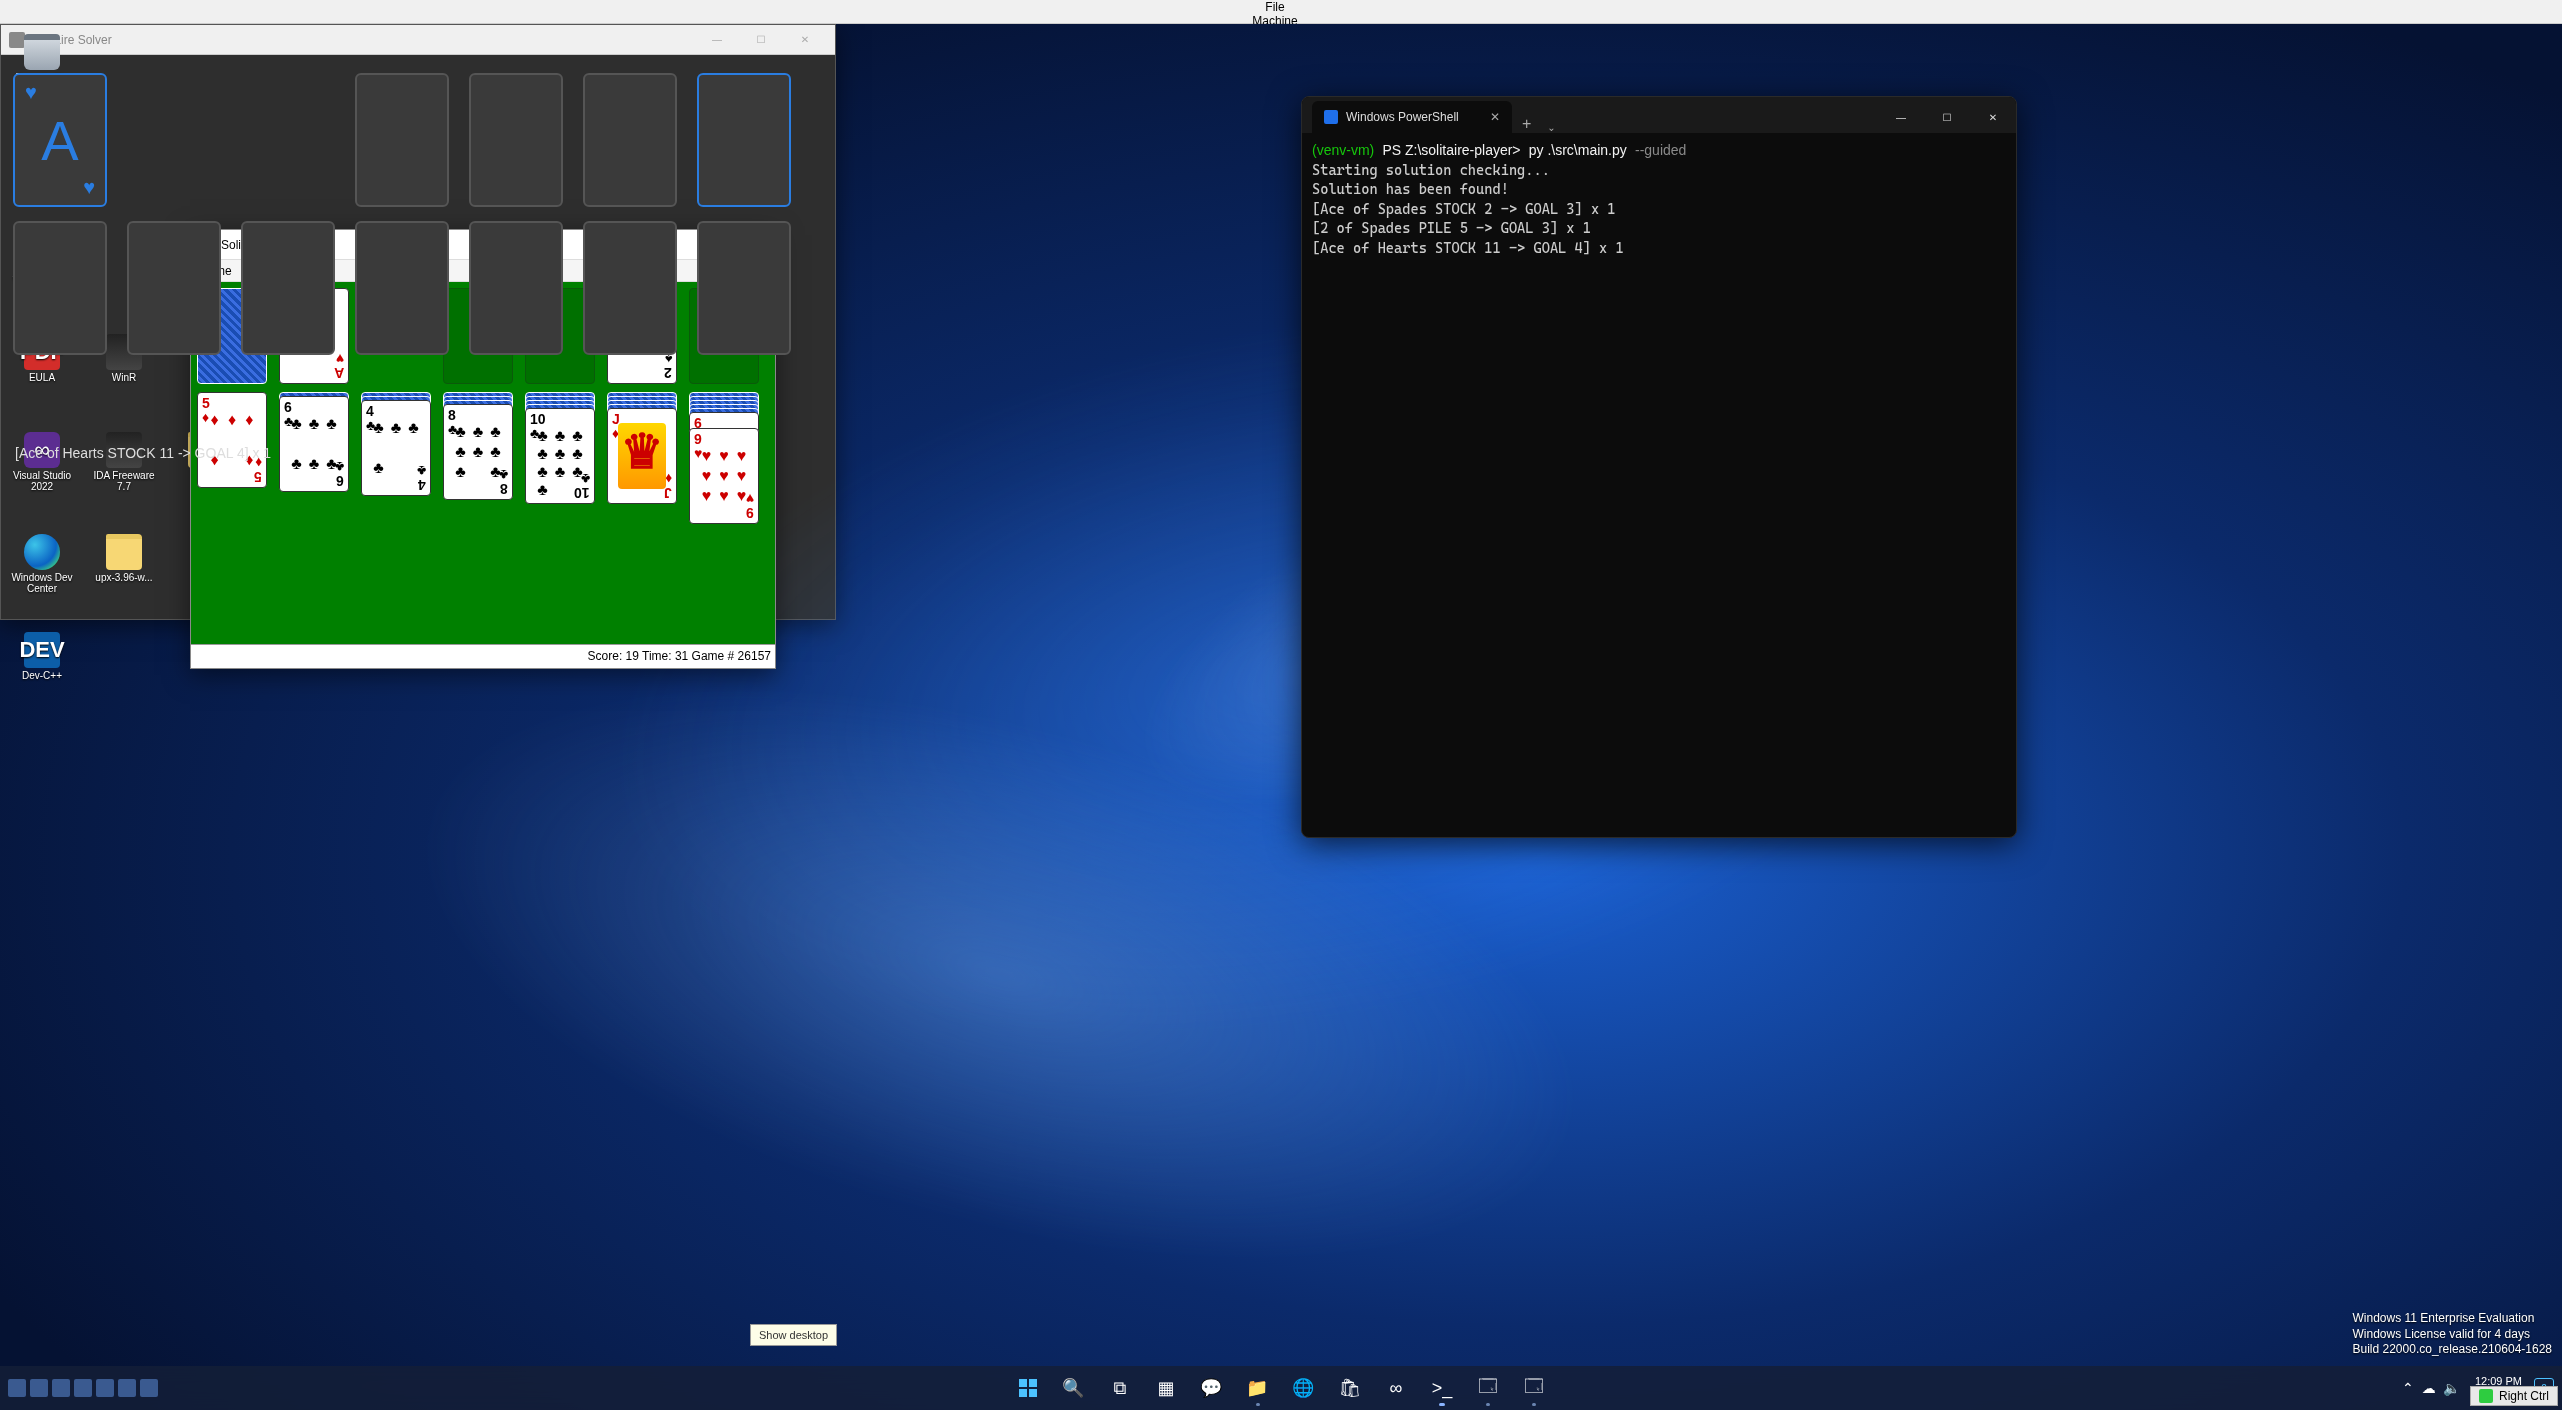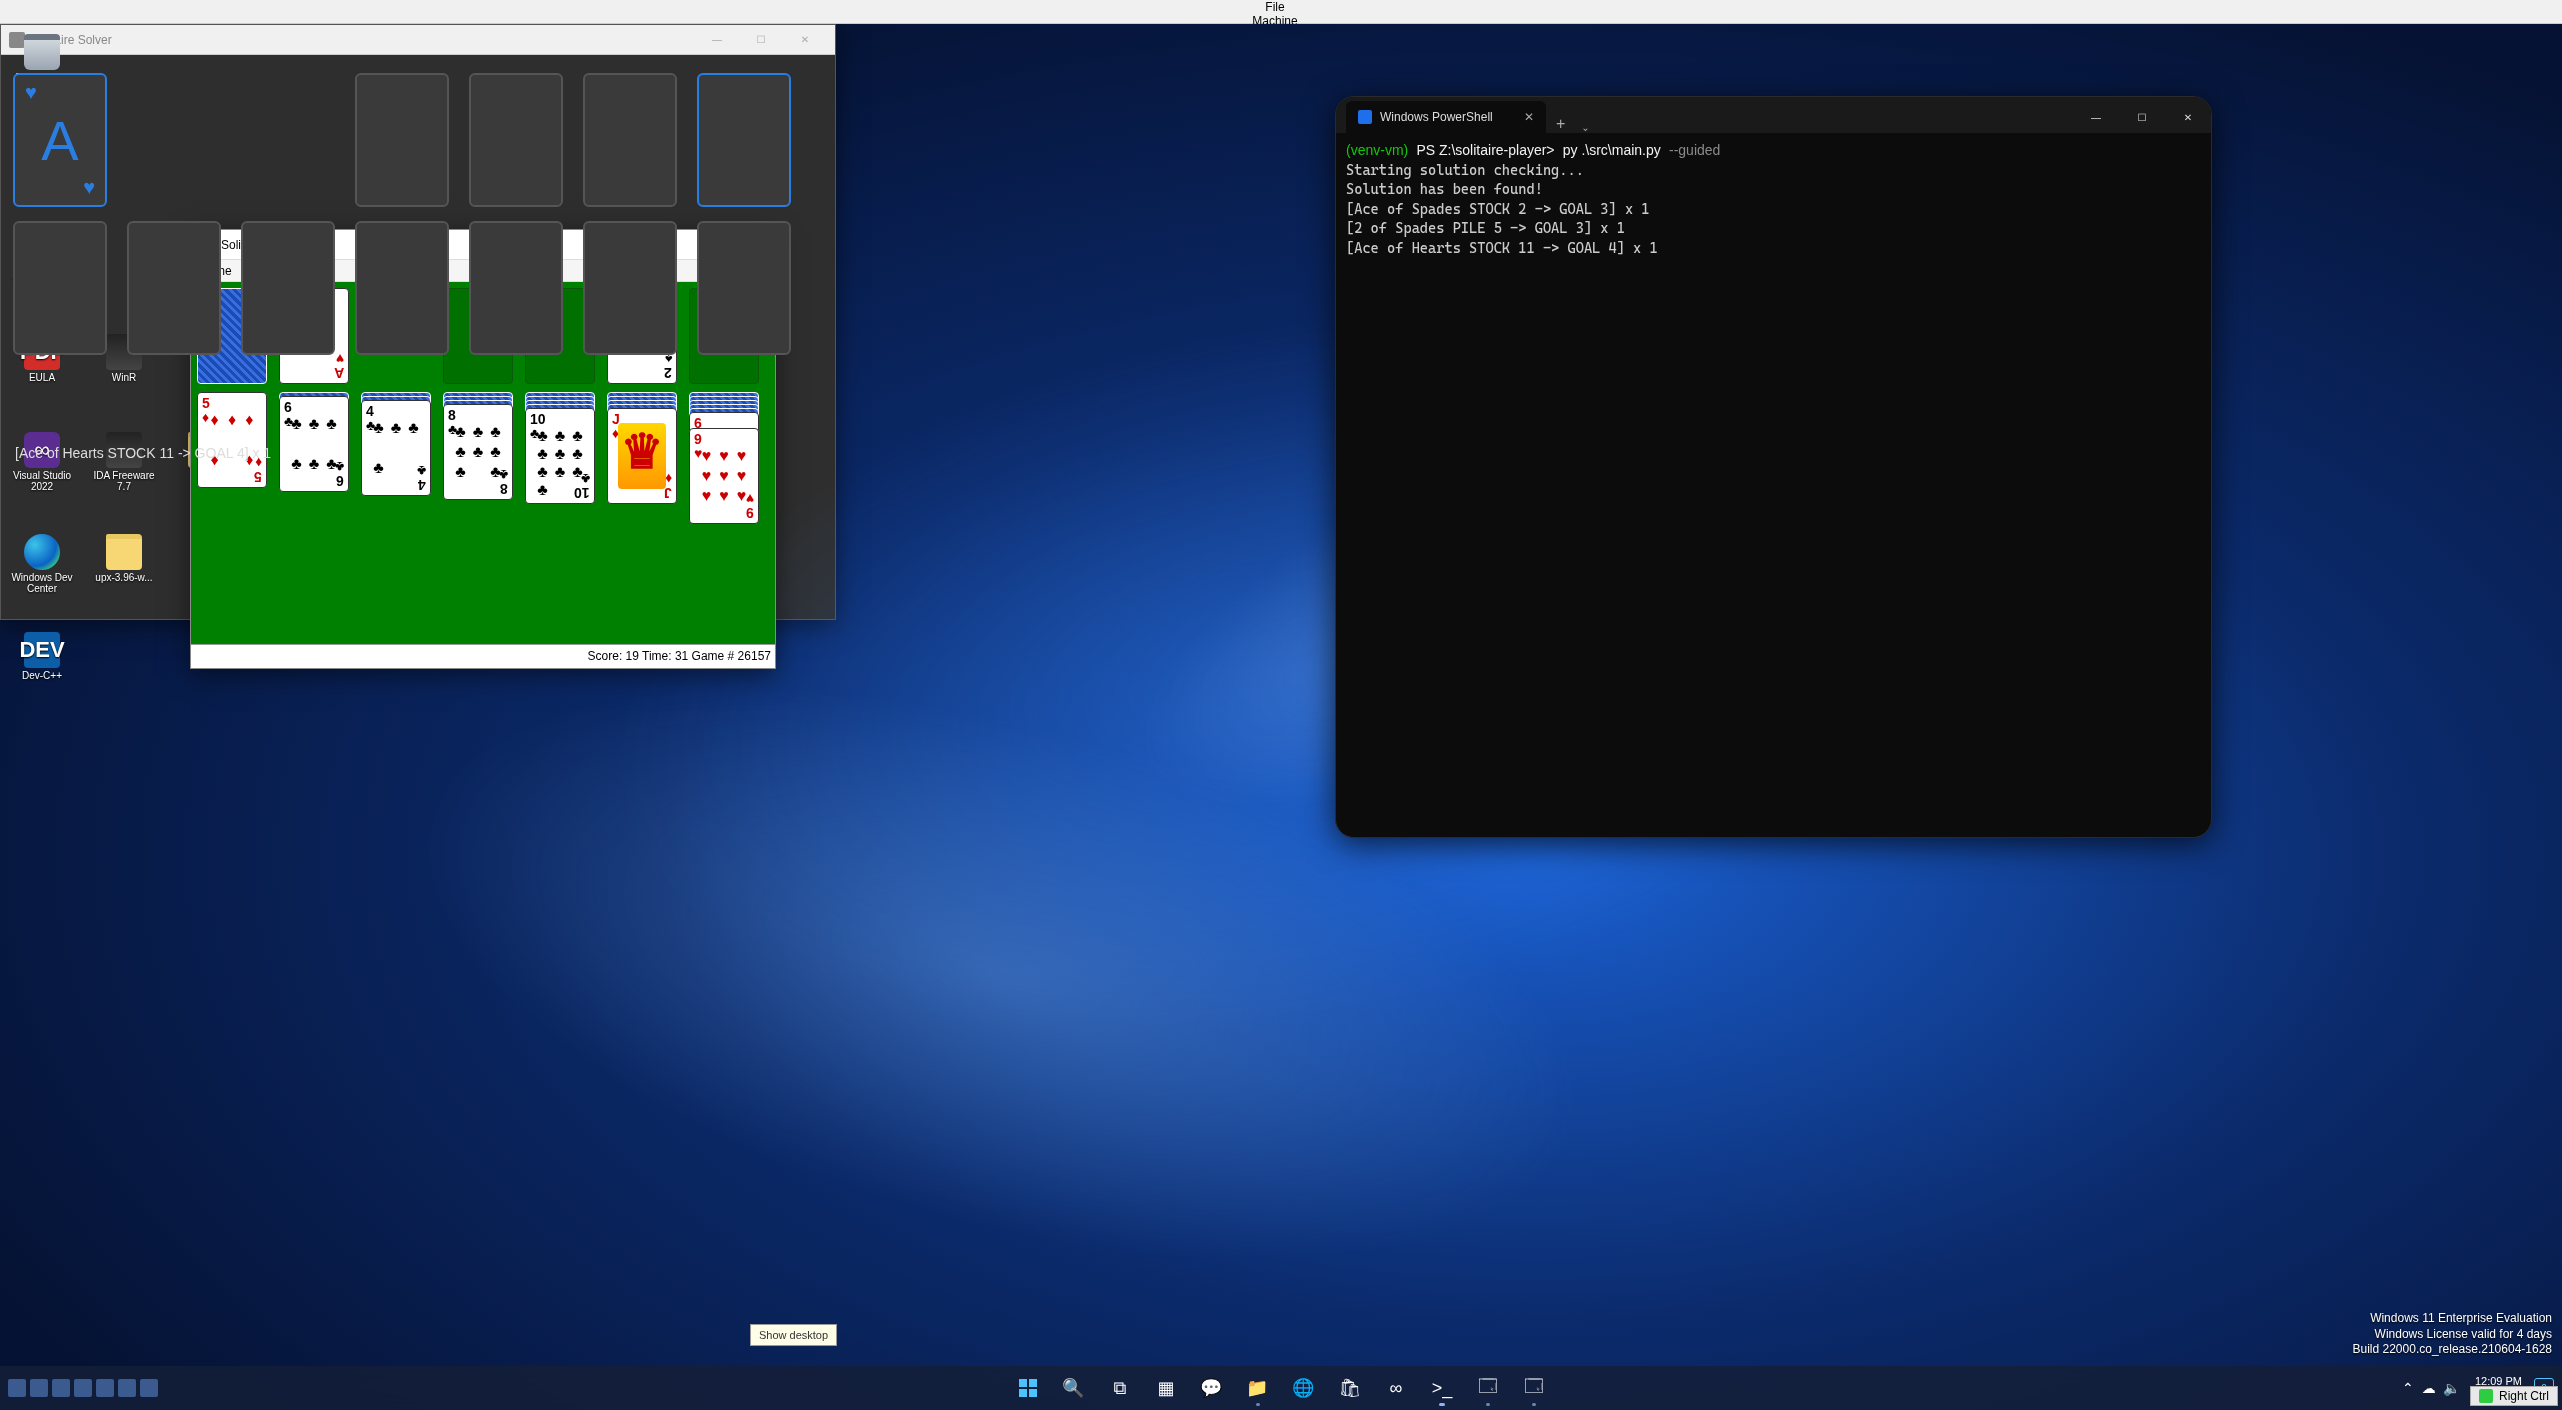--- a/index.html
+++ b/index.html
@@ -71,37 +71,37 @@
 .sslot.hl { border-color: #2a7de1; }
 .scard { width: 94px; height: 134px; border: 2px solid #2a7de1; border-radius: 6px; background: #3a3a3a; position: relative; }
 .scard .srank { position: absolute; top: 50%; left: 50%; transform: translate(-50%, -50%); font-size: 56px; color: #2a7de1; font-weight: 400; }
 .scard .ssuit1 { position: absolute; top: 6px; left: 10px; color: #2a7de1; font-size: 20px; }
 .scard .ssuit2 { position: absolute; bottom: 6px; right: 10px; color: #2a7de1; font-size: 20px; }
 .solver-msg { position: absolute; left: 14px; top: 390px; color: #ddd; font-size: 14px; }
 .solver-buttons { position: absolute; bottom: 18px; left: 0; right: 0; display: flex; justify-content: center; gap: 110px; }
 .sbtn { width: 130px; height: 30px; border: 1px solid #666; background: #4a4a4a; color: #e8e8e8; font-size: 13px; display: flex; align-items: center; justify-content: center; cursor: default; }
 
 
-.term-window { position: absolute; left: 1335px; top: 72px; width: 877px; height: 742px; background: #0c0c0c; border: 1px solid #2a2a2a; box-shadow: 0 6px 32px rgba(0,0,0,.7); border-radius: 19px; overflow: hidden; }
+.term-window { position: absolute; left: 1301px; top: 72px; width: 716px; height: 742px; background: #0c0c0c; border: 1px solid #2a2a2a; box-shadow: 0 6px 32px rgba(0,0,0,.7); border-radius: 8px; overflow: hidden; }
 .term-tabs { height: 36px; display: flex; align-items: flex-end; padding-left: 10px; background: #1a1a1a; }
 .term-tab { height: 32px; background: #0c0c0c; border-radius: 6px 6px 0 0; display: flex; align-items: center; padding: 0 12px; color: #ddd; font-size: 12px; min-width: 200px; }
 .term-tab .ticon { width: 14px; height: 14px; background: #1f6feb; border-radius: 2px; margin-right: 8px; }
 .term-tab .tclose { margin-left: auto; padding-left: 10px; color: #aaa; font-size: 12px; }
 .term-newtab { color: #aaa; font-size: 16px; padding: 0 10px; }
 .term-chev { color: #aaa; font-size: 10px; padding: 0 6px; }
 .term-winbtns { margin-left: auto; display: flex; }
 .term-winbtn { width: 46px; height: 32px; display: flex; align-items: center; justify-content: center; color: #ddd; font-size: 10px; }
 .term-body { padding: 8px 10px; font-family: "Cascadia Mono", Consolas, monospace; font-size: 14px; color: #cccccc; white-space: pre; line-height: 1.4; }
 .term-body .venv { color: #16c60c; }
 .term-body .path { color: #f2f2f2; }
 .term-body .cmd { color: #f2f2f2; }
 .term-body .arg { color: #8a8a8a; }
 
 
-.watermark { position: absolute; right: 10px; bottom: 52px; text-align: right; color: #fff; font-size: 12px; line-height: 1.3; text-shadow: 0 1px 2px #000; margin-top: 36px; }
+.watermark { position: absolute; right: 10px; bottom: 52px; text-align: left; color: #fff; font-size: 12px; line-height: 1.3; text-shadow: 0 1px 2px #000; margin-top: 36px; }
 
 
 .tooltip { position: absolute; left: 750px; bottom: 64px; background: #fdfde8; border: 1px solid #999; padding: 4px 8px; font-size: 11px; color: #333; }
 
 
 .rightctrl { position: absolute; right: 4px; bottom: 4px; background: #e8e8e8; border: 1px solid #aaa; padding: 2px 8px; font-size: 12px; display: flex; align-items: center; gap: 6px; }
 .rightctrl .dot { display: inline-block; width: 14px; height: 14px; background: #2ecc40; border-radius: 2px; }
 
 
 .taskbar { position: absolute; left: 0; right: 0; bottom: 0; height: 44px; background: rgba(20, 30, 55, .85); backdrop-filter: blur(10px); display: flex; align-items: center; }

